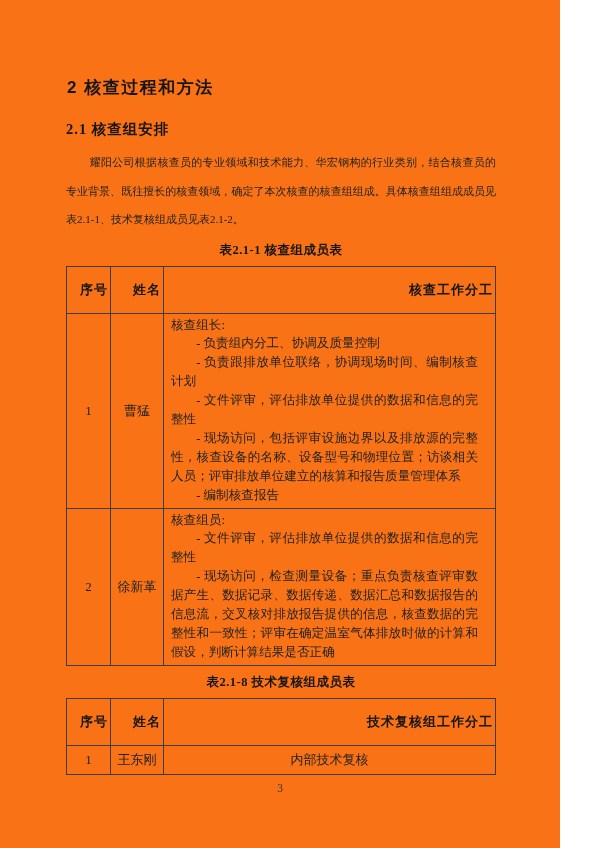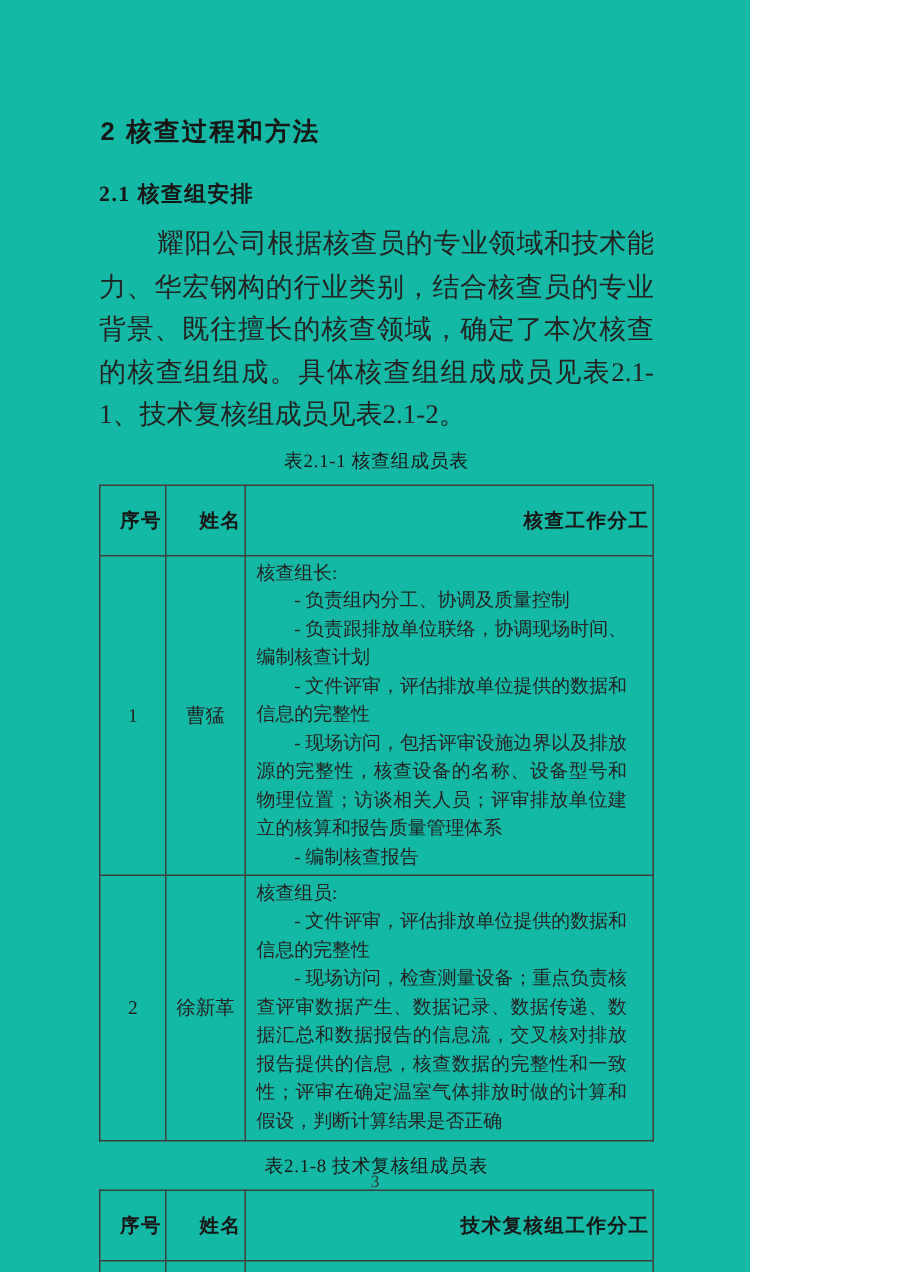--- a/index.html
+++ b/index.html
@@ -2,23 +2,23 @@
 <html><head>
 <meta charset="utf-8">
 <style>
   html, body {
     margin: 0;
     padding: 0;
     background: #ffffff;
   }
   .page {
     position: relative;
-    width: 500px;
+    width: 560px;
     height: 848px;
-    background: #14b8a6;
+    background: #f97316;
     color: #1c1c1c;
     font-family: "Liberation Serif", serif;
     overflow: hidden;
     box-sizing: border-box;
   }
   .content {
     box-sizing: border-box;
     padding: 76px 64px 0 66px;
   }
   .chapter-title {
@@ -34,31 +34,31 @@
     font-size: 14.5px;
     font-weight: 700;
     letter-spacing: 1px;
     margin: 0 0 9px 0;
     color: #161616;
   }
   .section-heading.second {
     margin-top: 13px;
   }
   .body-para {
-    font-size: 18px;
+    font-size: 11px;
     line-height: 28.5px;
     text-align: justify;
     text-justify: inter-character;
     text-indent: 2.15em;
     margin: 0 0 6px 0;
     color: #222222;
   }
   .table-caption {
     font-size: 12.5px;
-    font-weight: 400;
+    font-weight: 700;
     text-align: center;
     letter-spacing: 0.5px;
     margin: 8px 0 7px 0;
     color: #161616;
   }
   table.member-table {
     width: 100%;
     border-collapse: collapse;
     table-layout: fixed;
   }

